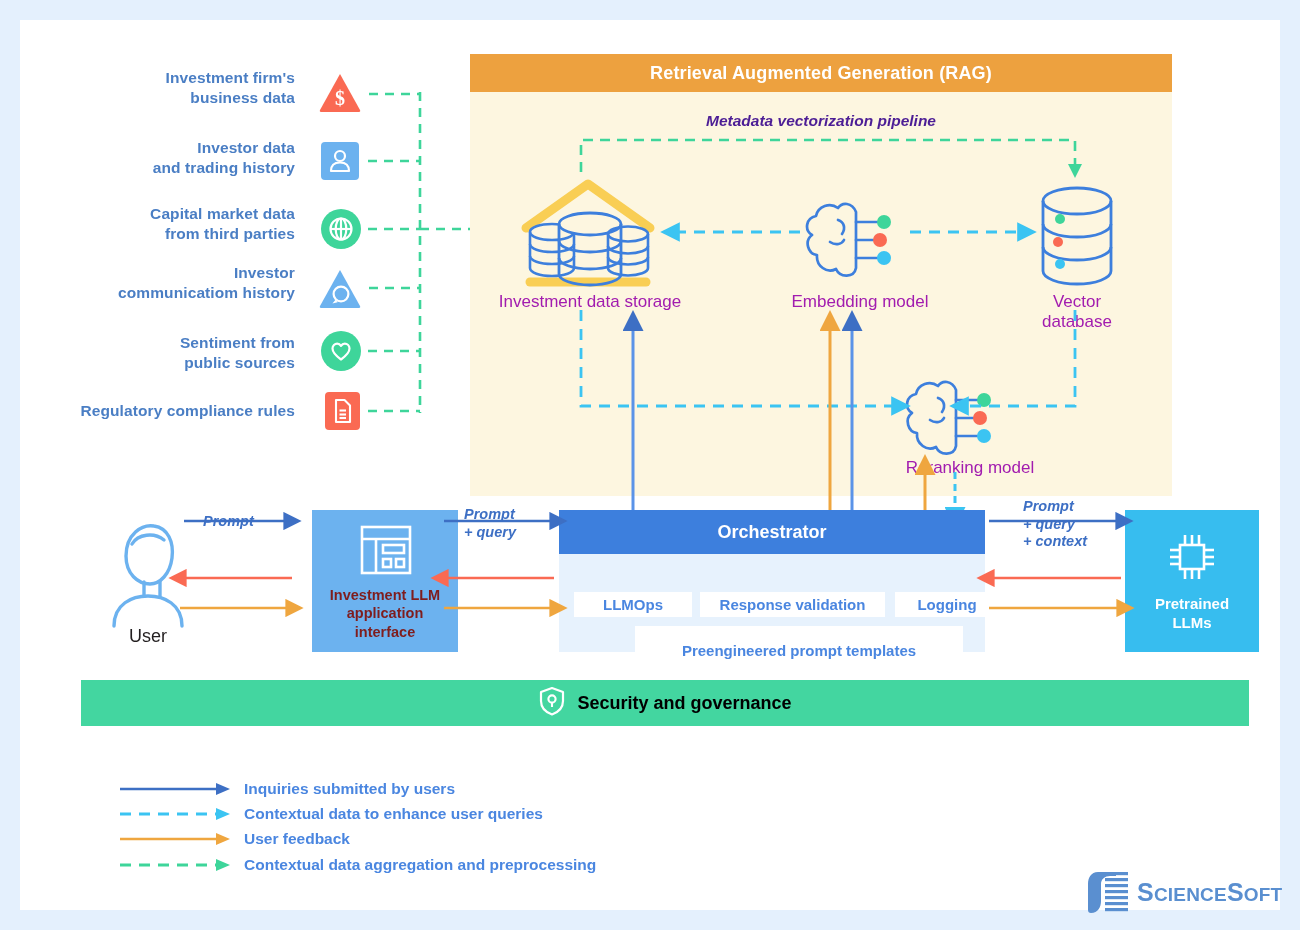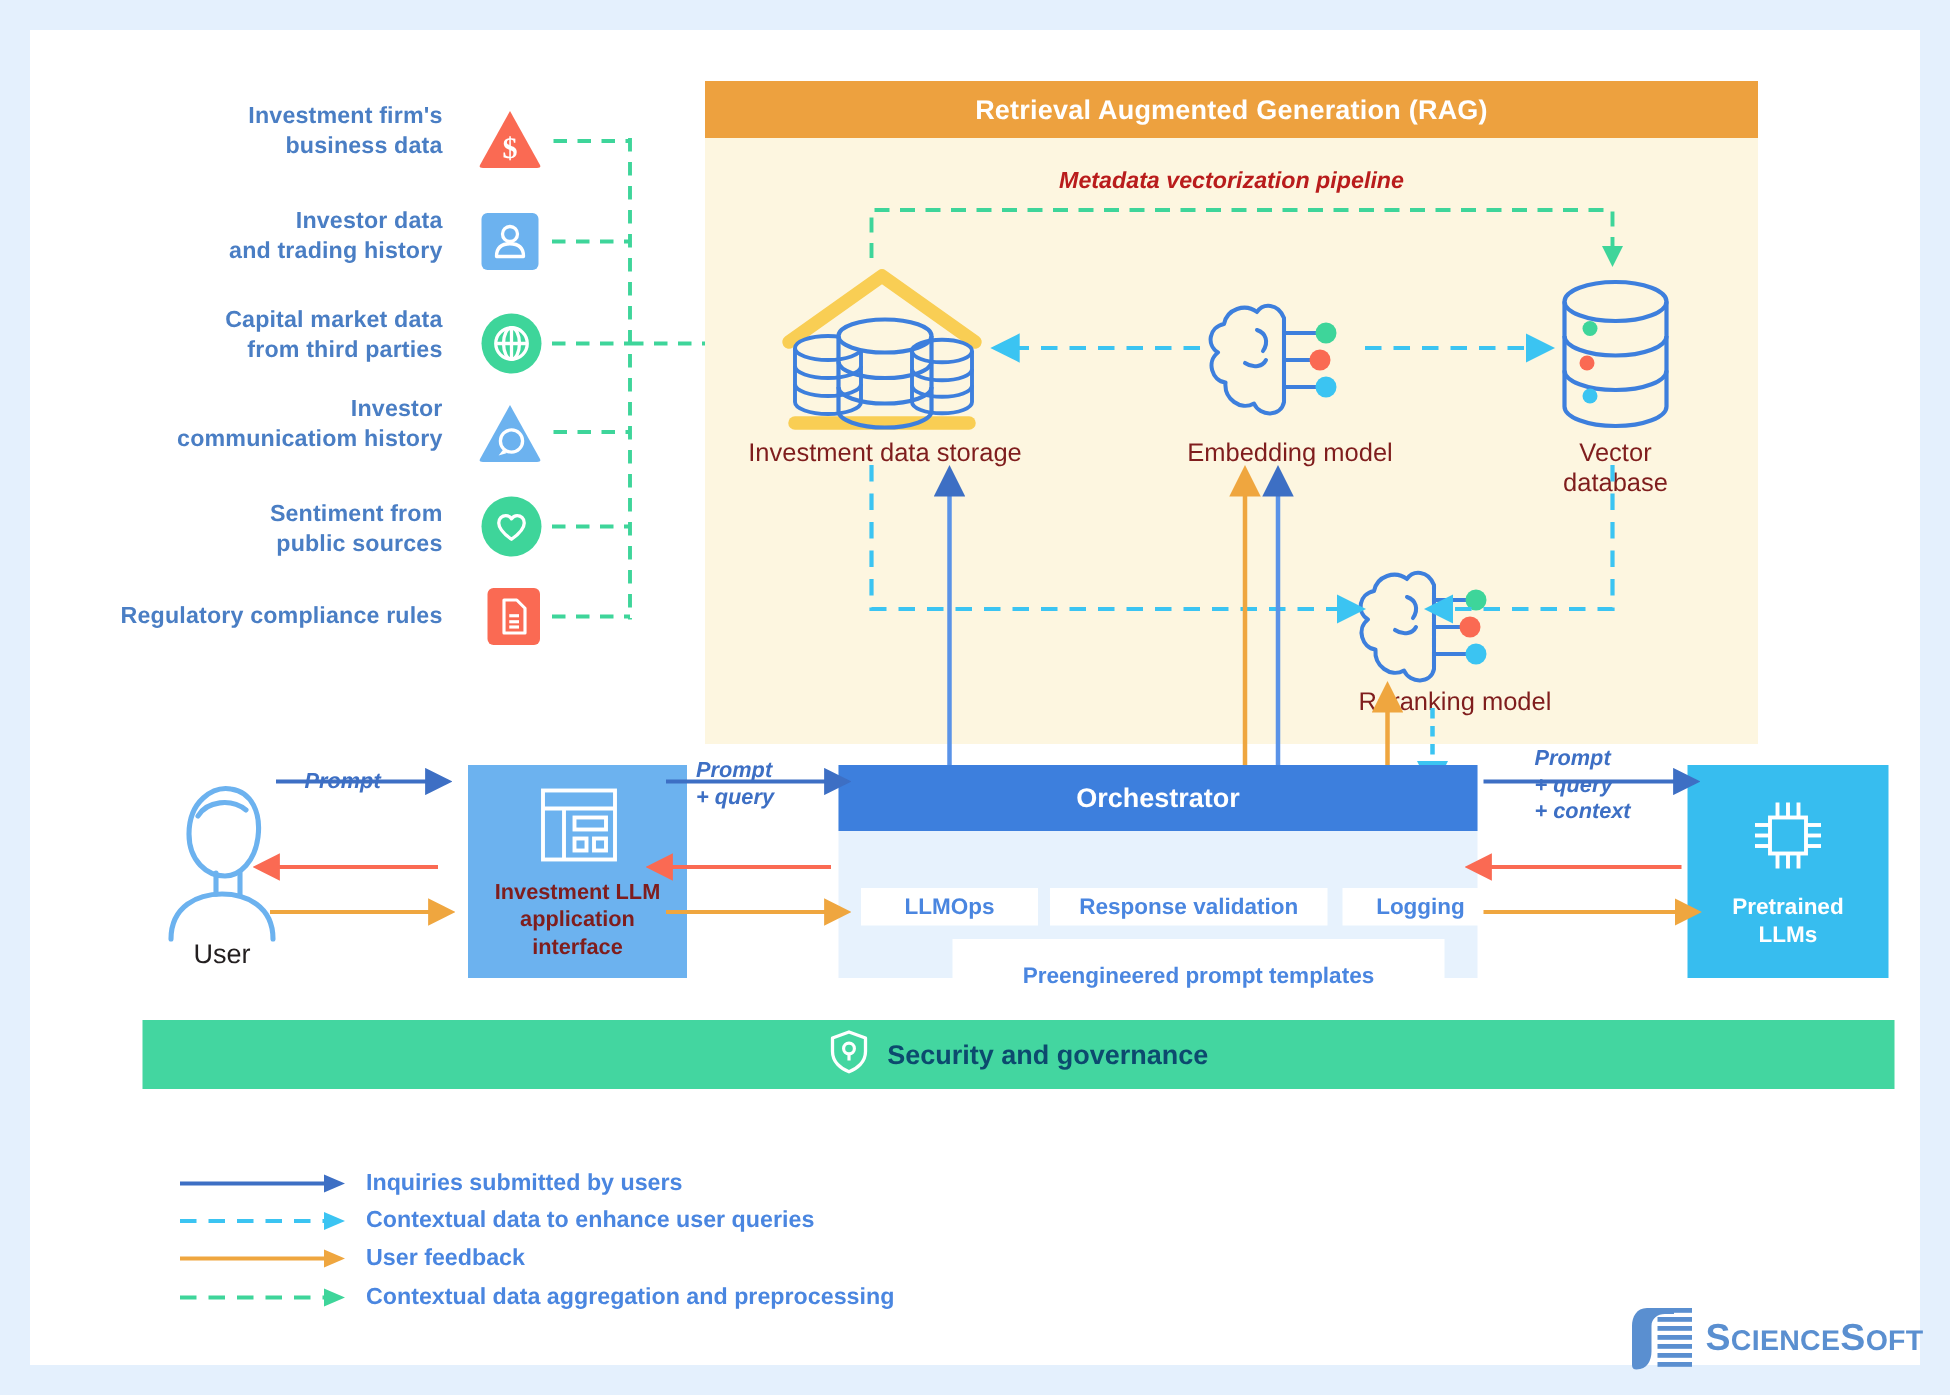--- a/index.html
+++ b/index.html
@@ -31,25 +31,25 @@
     position:absolute;left:450px;top:34px;width:702px;height:442px;
     background:#fdf6e0;
   }
   #rag-header{
     position:absolute;left:0;top:0;width:702px;height:38px;
     background:#eda13f;color:#ffffff;font-size:18px;font-weight:700;
     display:flex;align-items:center;justify-content:center;
     letter-spacing:.15px;
   }
   .node-label{
-    position:absolute;text-align:center;color:#7f1d1d;
+    position:absolute;text-align:center;color:#a21caf;
     font-size:17px;line-height:1.2;font-weight:400;
   }
   .pipe-label{
-    position:absolute;color:#b91c1c;font-size:15.5px;
+    position:absolute;color:#4c1d95;font-size:15.5px;
     font-style:italic;font-weight:700;text-align:center;
   }
 
   
   #llm-iface{
     position:absolute;left:292px;top:490px;width:146px;height:142px;
     background:#6cb2ef;color:#7f1d1d;
     display:flex;flex-direction:column;align-items:center;
   }
   #llm-iface .cap{
@@ -82,22 +82,22 @@
   .flow-note{
     position:absolute;color:#3d6fc4;font-size:14.5px;font-style:italic;
     font-weight:700;line-height:1.22;
   }
   #user-label{
     position:absolute;color:#231f20;font-size:18px;text-align:center;
   }
 
   
   #security{
-    position:absolute;left:75px;top:660px;width:1168px;height:46px;
-    background:#43d6a0;color:#0c4a6e;
+    position:absolute;left:61px;top:660px;width:1168px;height:46px;
+    background:#43d6a0;color:#000000;
     display:flex;align-items:center;justify-content:center;gap:11px;
     font-size:18px;font-weight:700;
   }
 
   
   #legend{position:absolute;left:100px;top:756px;}
   .leg-row{display:flex;align-items:center;height:25.4px;}
   .leg-txt{color:#4a86e0;font-size:15.5px;font-weight:600;margin-left:14px;}
   .leg-svg{display:block;}
 

